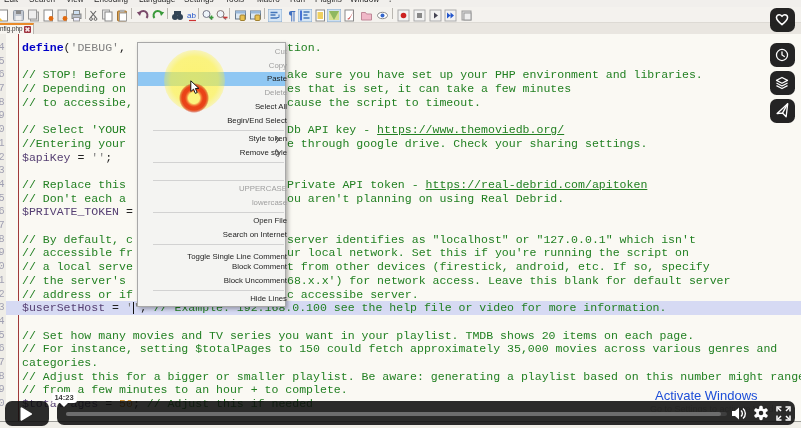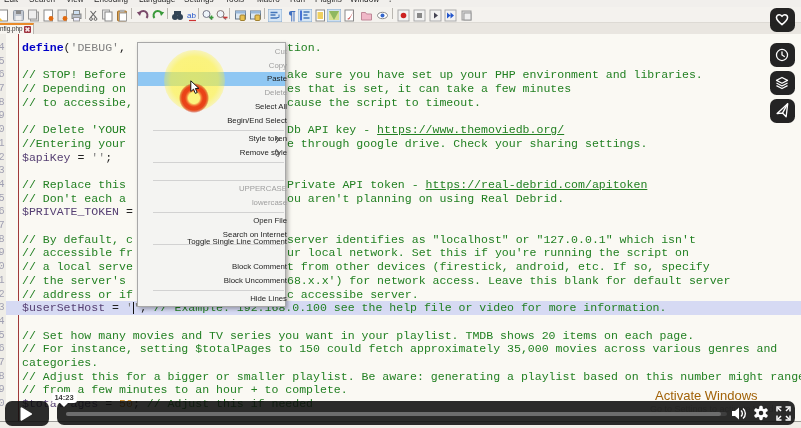--- a/index.html
+++ b/index.html
@@ -192,21 +192,21 @@
   <div class="abs" style="left:6px;top:267.2px;width:795px;height:13.7px;background:#d6daf3;"></div>
   <div id="lines">
       <pre class="code" style="left:22px;top:6.9px"><span class="kw">define</span><span class="">(</span><span class="st">'DEBUG'</span><span class="">,</span></pre>
       <pre class="code" style="left:287px;top:6.9px"><span class="cm">tion.</span></pre>
       <pre class="code" style="left:22px;top:34.3px"><span class="cm">// STOP! Before</span></pre>
       <pre class="code" style="left:287px;top:34.3px"><span class="cm">ake sure you have set up your PHP environment and libraries.</span></pre>
       <pre class="code" style="left:22px;top:48.0px"><span class="cm">// Depending on</span></pre>
       <pre class="code" style="left:287px;top:48.0px"><span class="cm">es that is set, it can take a few minutes</span></pre>
       <pre class="code" style="left:22px;top:61.7px"><span class="cm">// to accessibe,</span></pre>
       <pre class="code" style="left:287px;top:61.7px"><span class="cm">cause the script to timeout.</span></pre>
-      <pre class="code" style="left:22px;top:89.1px"><span class="cm">// Delete 'YOUR</span></pre>
+      <pre class="code" style="left:22px;top:89.1px"><span class="cm">// Select 'YOUR</span></pre>
       <pre class="code" style="left:287px;top:89.1px"><span class="cm">Db API key - </span><span class="cm" style="text-decoration:underline">https://www.themoviedb.org/</span></pre>
       <pre class="code" style="left:22px;top:102.8px"><span class="cm">//Entering your</span></pre>
       <pre class="code" style="left:287px;top:102.8px"><span class="cm">e through google drive. Check your sharing settings.</span></pre>
       <pre class="code" style="left:22px;top:116.5px"><span class="vr">$apiKey</span><span class=""> = </span><span class="st">''</span><span class="">;</span></pre>
       <pre class="code" style="left:22px;top:143.9px"><span class="cm">// Replace this</span></pre>
       <pre class="code" style="left:287px;top:143.9px"><span class="cm">Private API token - </span><span class="cm" style="text-decoration:underline">https://real-debrid.com/apitoken</span></pre>
       <pre class="code" style="left:22px;top:157.6px"><span class="cm">// Don't each a</span></pre>
       <pre class="code" style="left:287px;top:157.6px"><span class="cm">ou aren't planning on using Real Debrid.</span></pre>
       <pre class="code" style="left:22px;top:171.3px"><span class="vr">$PRIVATE_TOKEN</span><span class=""> =</span></pre>
       <pre class="code" style="left:22px;top:198.7px"><span class="cm">// By default, c</span></pre>
@@ -256,21 +256,21 @@
       <div class="ln" style="top:349.4px">39</div>
       <div class="ln" style="top:363.1px">40</div>
     </div>
 
   <div class="abs" style="left:133px;top:268.3px;width:1.2px;height:12px;background:#111;"></div>
 </div>
 
 <div class="abs" style="left:0;top:420.8px;width:801px;height:1.2px;background:#9a9a96;"></div>
 <div class="abs" style="left:0;top:422px;width:801px;height:6px;background:#f0eee8;"></div>
 
-<div class="abs" style="left:655px;top:388px;font-size:13px;color:#a16207;">Activate Windows</div>
+<div class="abs" style="left:655px;top:388px;font-size:13px;color:#1d4ed8;">Activate Windows</div>
 <div class="abs" style="left:650px;top:404px;font-size:9px;color:#cac9c3;">Go to Settings to activate Windows.</div>
 
 <div class="abs" id="menu" style="left:137px;top:42px;width:149px;height:264.5px;background:#f4f4f2;border:1px solid #a8a8a8;box-sizing:border-box;box-shadow:2px 2px 4px rgba(0,0,0,0.3);">
     <div class="abs" style="left:0;top:29.4px;width:147px;height:13.7px;background:#8fc7f3;"></div>
     <div class="msep" style="top:86.5px"></div>
     <div class="msep" style="top:118.5px"></div>
     <div class="msep" style="top:136.8px"></div>
     <div class="msep" style="top:168.8px"></div>
     <div class="msep" style="top:200.8px"></div>
     <div class="msep" style="top:246.5px"></div>
@@ -279,21 +279,21 @@
     <div class="mi " style="top:29.4px">Paste</div>
     <div class="mi dis" style="top:43.1px">Delete</div>
     <div class="mi " style="top:56.8px">Select All</div>
     <div class="mi " style="top:70.5px">Begin/End Select</div>
     <div class="mi " style="top:88.8px">Style token<span class="marr"></span></div>
     <div class="mi " style="top:102.5px">Remove style<span class="marr"></span></div>
     <div class="mi dis" style="top:139.1px">UPPERCASE</div>
     <div class="mi dis" style="top:152.8px">lowercase</div>
     <div class="mi " style="top:171.1px">Open File</div>
     <div class="mi " style="top:184.8px">Search on Internet</div>
-    <div class="mi " style="top:192px">Toggle Single Line Comment</div>
+    <div class="mi " style="top:207px">Toggle Single Line Comment</div>
     <div class="mi " style="top:216.8px">Block Comment</div>
     <div class="mi " style="top:230.5px">Block Uncomment</div>
     <div class="mi " style="top:248.8px">Hide Lines</div>
   </div>
 
 <div class="abs" style="left:164px;top:50px;width:61px;height:61px;border-radius:50%;background:radial-gradient(circle, rgba(255,242,50,0.66) 0%, rgba(255,242,50,0.6) 55%, rgba(255,242,50,0) 85%);"></div>
 
 <div class="abs" style="left:176.5px;top:80.5px;width:34px;height:34px;border-radius:50%;background:radial-gradient(circle, rgba(255,90,30,0) 5.5px, rgba(240,75,25,0.75) 7.5px, rgba(233,58,18,0.95) 9px, rgba(233,58,18,0.95) 12px, rgba(210,45,12,0.55) 13.8px, rgba(210,45,12,0) 15px);"></div>
 
 <svg class="abs" style="left:190px;top:80px;" width="11" height="15" viewBox="0 0 11 15">

